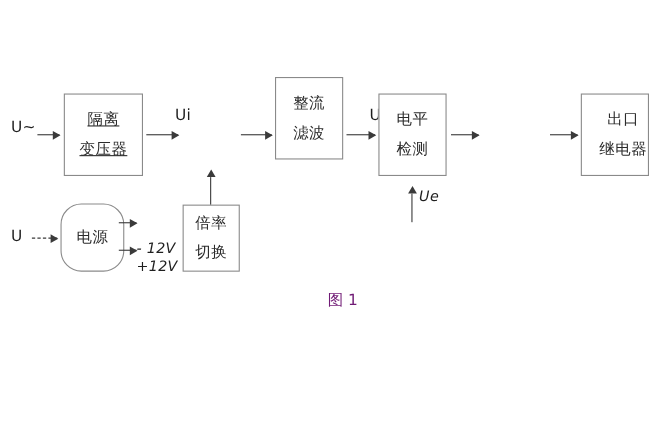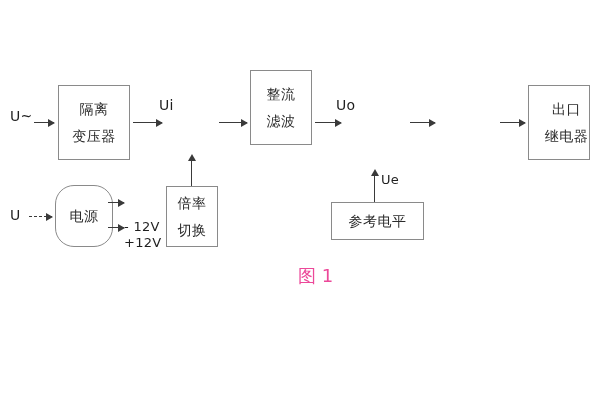--- a/index.html
+++ b/index.html
@@ -36,25 +36,25 @@
   .box.two .line { margin: 3px 0; }
 
   
   .lbl {
     position: absolute;
     font-size: 14px;
     color: #1f1f1f;
     white-space: nowrap;
     letter-spacing: 0.3px;
   }
-  .lbl.small { font-size: 13px; }
+  .lbl.small { font-size: 13px; font-style: italic; }
   .caption {
     position: absolute;
-    font-size: 18px;
-    color: #ec4899;
+    font-size: 14px;
+    color: #701a75;
     white-space: nowrap;
   }
 
   
   .arrow-h {
     position: absolute;
     height: 1px;
     background: #3a3a3a;
   }
   .arrow-h::after {
@@ -91,39 +91,43 @@
   }
 </style>
 </head>
 <body>
 
 <div id="canvas">
 
   <div class="lbl" style="left:10px; top:108px;">U~</div>
   <div class="arrow-h" style="left:34px; top:122px; width:20px;"></div>
 
-  <div class="box two" style="left:58px; top:85px; width:72px; height:75px;">
+  <div class="box two" style="left:58px; top:85px; width:72px; height:75px;text-decoration:underline;">
     <div class="line">隔离</div>
     <div class="line">变压器</div>
   </div>
 
   <div class="lbl" style="left:134px; top:97px;margin-left:25px;">Ui</div>
   <div class="arrow-h" style="left:133px; top:122px; width:29px;"></div>
 
 
   <div class="arrow-h" style="left:219px; top:122px; width:28px;"></div>
 
   <div class="box two" style="left:250px; top:70px; width:62px; height:75px;">
     <div class="line">整流</div>
     <div class="line">滤波</div>
   </div>
 
   <div class="lbl" style="left:315px; top:97px;margin-left:21px;">Uo</div>
   <div class="arrow-h" style="left:315px; top:122px; width:26px;"></div>
 
+  <div class="box two" style="left:344px; top:85px; width:62px; height:75px;">
+    <div class="line">电平</div>
+    <div class="line">检测</div>
+  </div>
 
   <div class="arrow-h" style="left:410px; top:122px; width:25px;"></div>
 
 
   <div class="arrow-h" style="left:500px; top:122px; width:25px;"></div>
 
   <div class="box two" style="left:528px; top:85px; width:62px; height:75px;padding-left:15px;">
     <div class="line">出口</div>
     <div class="line">继电器</div>
   </div>
@@ -144,19 +148,16 @@
   <div class="box two" style="left:166px; top:186px; width:52px; height:61px;">
     <div class="line">倍率</div>
     <div class="line">切换</div>
   </div>
 
   <div class="arrow-v" style="left:191px; top:161px; height:25px;"></div>
 
   <div class="arrow-v" style="left:374px; top:176px; height:26px;"></div>
   <div class="lbl small" style="left:381px; top:172px;">Ue</div>
 
-  <div class="box" style="left:331px; top:202px; width:93px; height:38px;">
-    <div class="line">参考电平</div>
-  </div>
 
   <div class="caption" style="left:298px; top:264px;">图 1</div>
 
 </div>
 
 </body></html>

